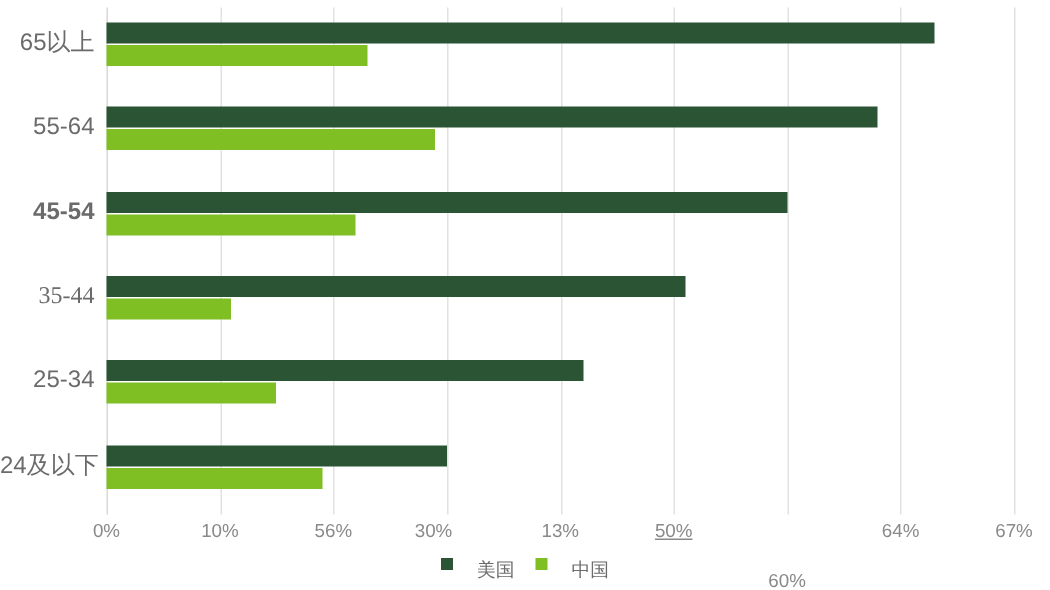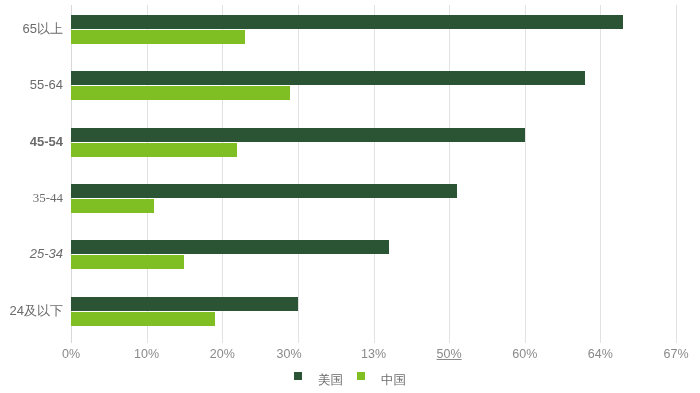--- a/index.html
+++ b/index.html
@@ -51,21 +51,21 @@
   }
   .bar.series-0 { top: 10px; }
   .bar.series-1 { top: 25px; }
 
   
   .cat-label {
     position: absolute;
     right: 690px;          
     text-align: right;
     color: #6b6b6b;
-    font-size: 13px;
+    font-size: 16px;
     white-space: nowrap;
   }
   #y-axis-labels {
     position: absolute;
     left: 0;
     top: 5px;
     width: 63px;
     height: 338px;
   }
   #y-axis-labels .cat-label {
@@ -121,21 +121,21 @@
 </head>
 <body>
 
 <div id="chart-root">
 
   <div id="y-axis-labels">
     <div class="cat-label" style="top: 17px;">65以上</div>
     <div class="cat-label" style="top: 73.3333px;">55-64</div>
     <div class="cat-label" style="top: 129.667px; font-weight: bold;">45-54</div>
     <div class="cat-label" style="top: 186px; font-family: Liberation Serif, serif;">35-44</div>
-    <div class="cat-label" style="top: 242.333px; font-style: italic;">25-34</div>
+    <div class="cat-label" style="top: 242.333px;">25-34</div>
     <div class="cat-label" style="top: 298.667px;">24及以下</div>
   </div>
 
   <div id="plot-area">
     <div id="gridlines">
         <div class="gridline axis-origin" style="left: 0px;"></div>
         <div class="gridline" style="left: 75.625px;"></div>
         <div class="gridline" style="left: 151.25px;"></div>
         <div class="gridline" style="left: 226.875px;"></div>
         <div class="gridline" style="left: 302.5px;"></div>
@@ -168,25 +168,25 @@
         <div class="cat-row" style="top: 281.667px; height: 56.3333px;">
           <div class="bar series-0" title="美国 30%" style="width: 226.875px; background: rgb(42, 84, 52);"></div>
           <div class="bar series-1" title="中国 19%" style="width: 143.688px; background: rgb(127, 191, 35);"></div>
         </div>
       </div>
   </div>
 
   <div id="x-axis">
       <span class="tick-label" style="left: 0px;">0%</span>
       <span class="tick-label" style="left: 75.625px;">10%</span>
-      <span class="tick-label" style="left: 151.25px;">20%</span>
+      <span class="tick-label" style="left: 151.25px;">56%</span>
       <span class="tick-label" style="left: 218px;">30%</span>
       <span class="tick-label" style="left: 302.5px;">13%</span>
       <span class="tick-label" style="left: 378.125px; text-decoration: underline;">50%</span>
-      <span class="tick-label" style="left: 453.75px;">60%</span>
+      <span class="tick-label" style="left: 453.75px; margin-top: 33px;">60%</span>
       <span class="tick-label" style="left: 529.375px;">64%</span>
       <span class="tick-label" style="left: 605px;">67%</span>
     </div>
 
   <div id="legend">
     <div class="legend-item">
       <span class="legend-swatch" style="background: rgb(42, 84, 52);"></span>
       <span class="legend-text">美国</span>
     </div>
     <div class="legend-item">

